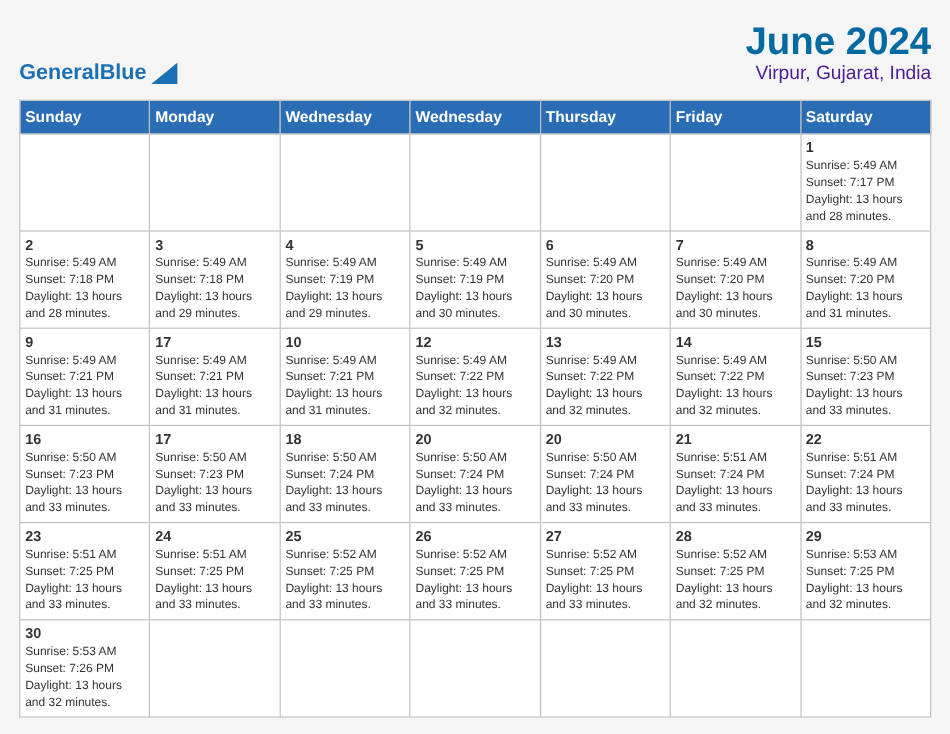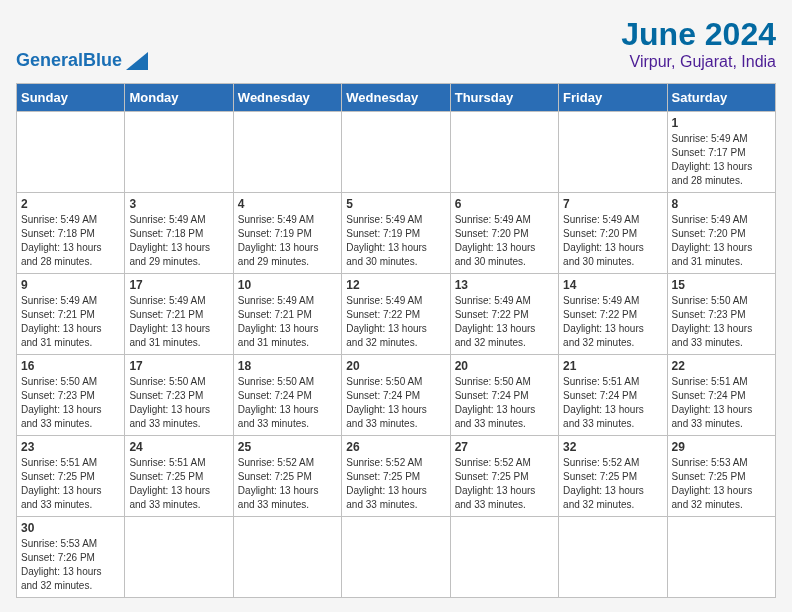--- a/index.html
+++ b/index.html
@@ -312,21 +312,21 @@
 and 33 minutes.</div>
         </td>
         <td>
           <span class="day-num">27</span>
           <div class="day-info" style="white-space: pre-line;">Sunrise: 5:52 AM
 Sunset: 7:25 PM
 Daylight: 13 hours
 and 33 minutes.</div>
         </td>
         <td>
-          <span class="day-num">32</span>
+          <span class="day-num">28</span>
           <div class="day-info" style="white-space: pre-line;">Sunrise: 5:52 AM
 Sunset: 7:25 PM
 Daylight: 13 hours
 and 32 minutes.</div>
         </td>
         <td>
           <span class="day-num">29</span>
           <div class="day-info" style="white-space: pre-line;">Sunrise: 5:53 AM
 Sunset: 7:25 PM
 Daylight: 13 hours

